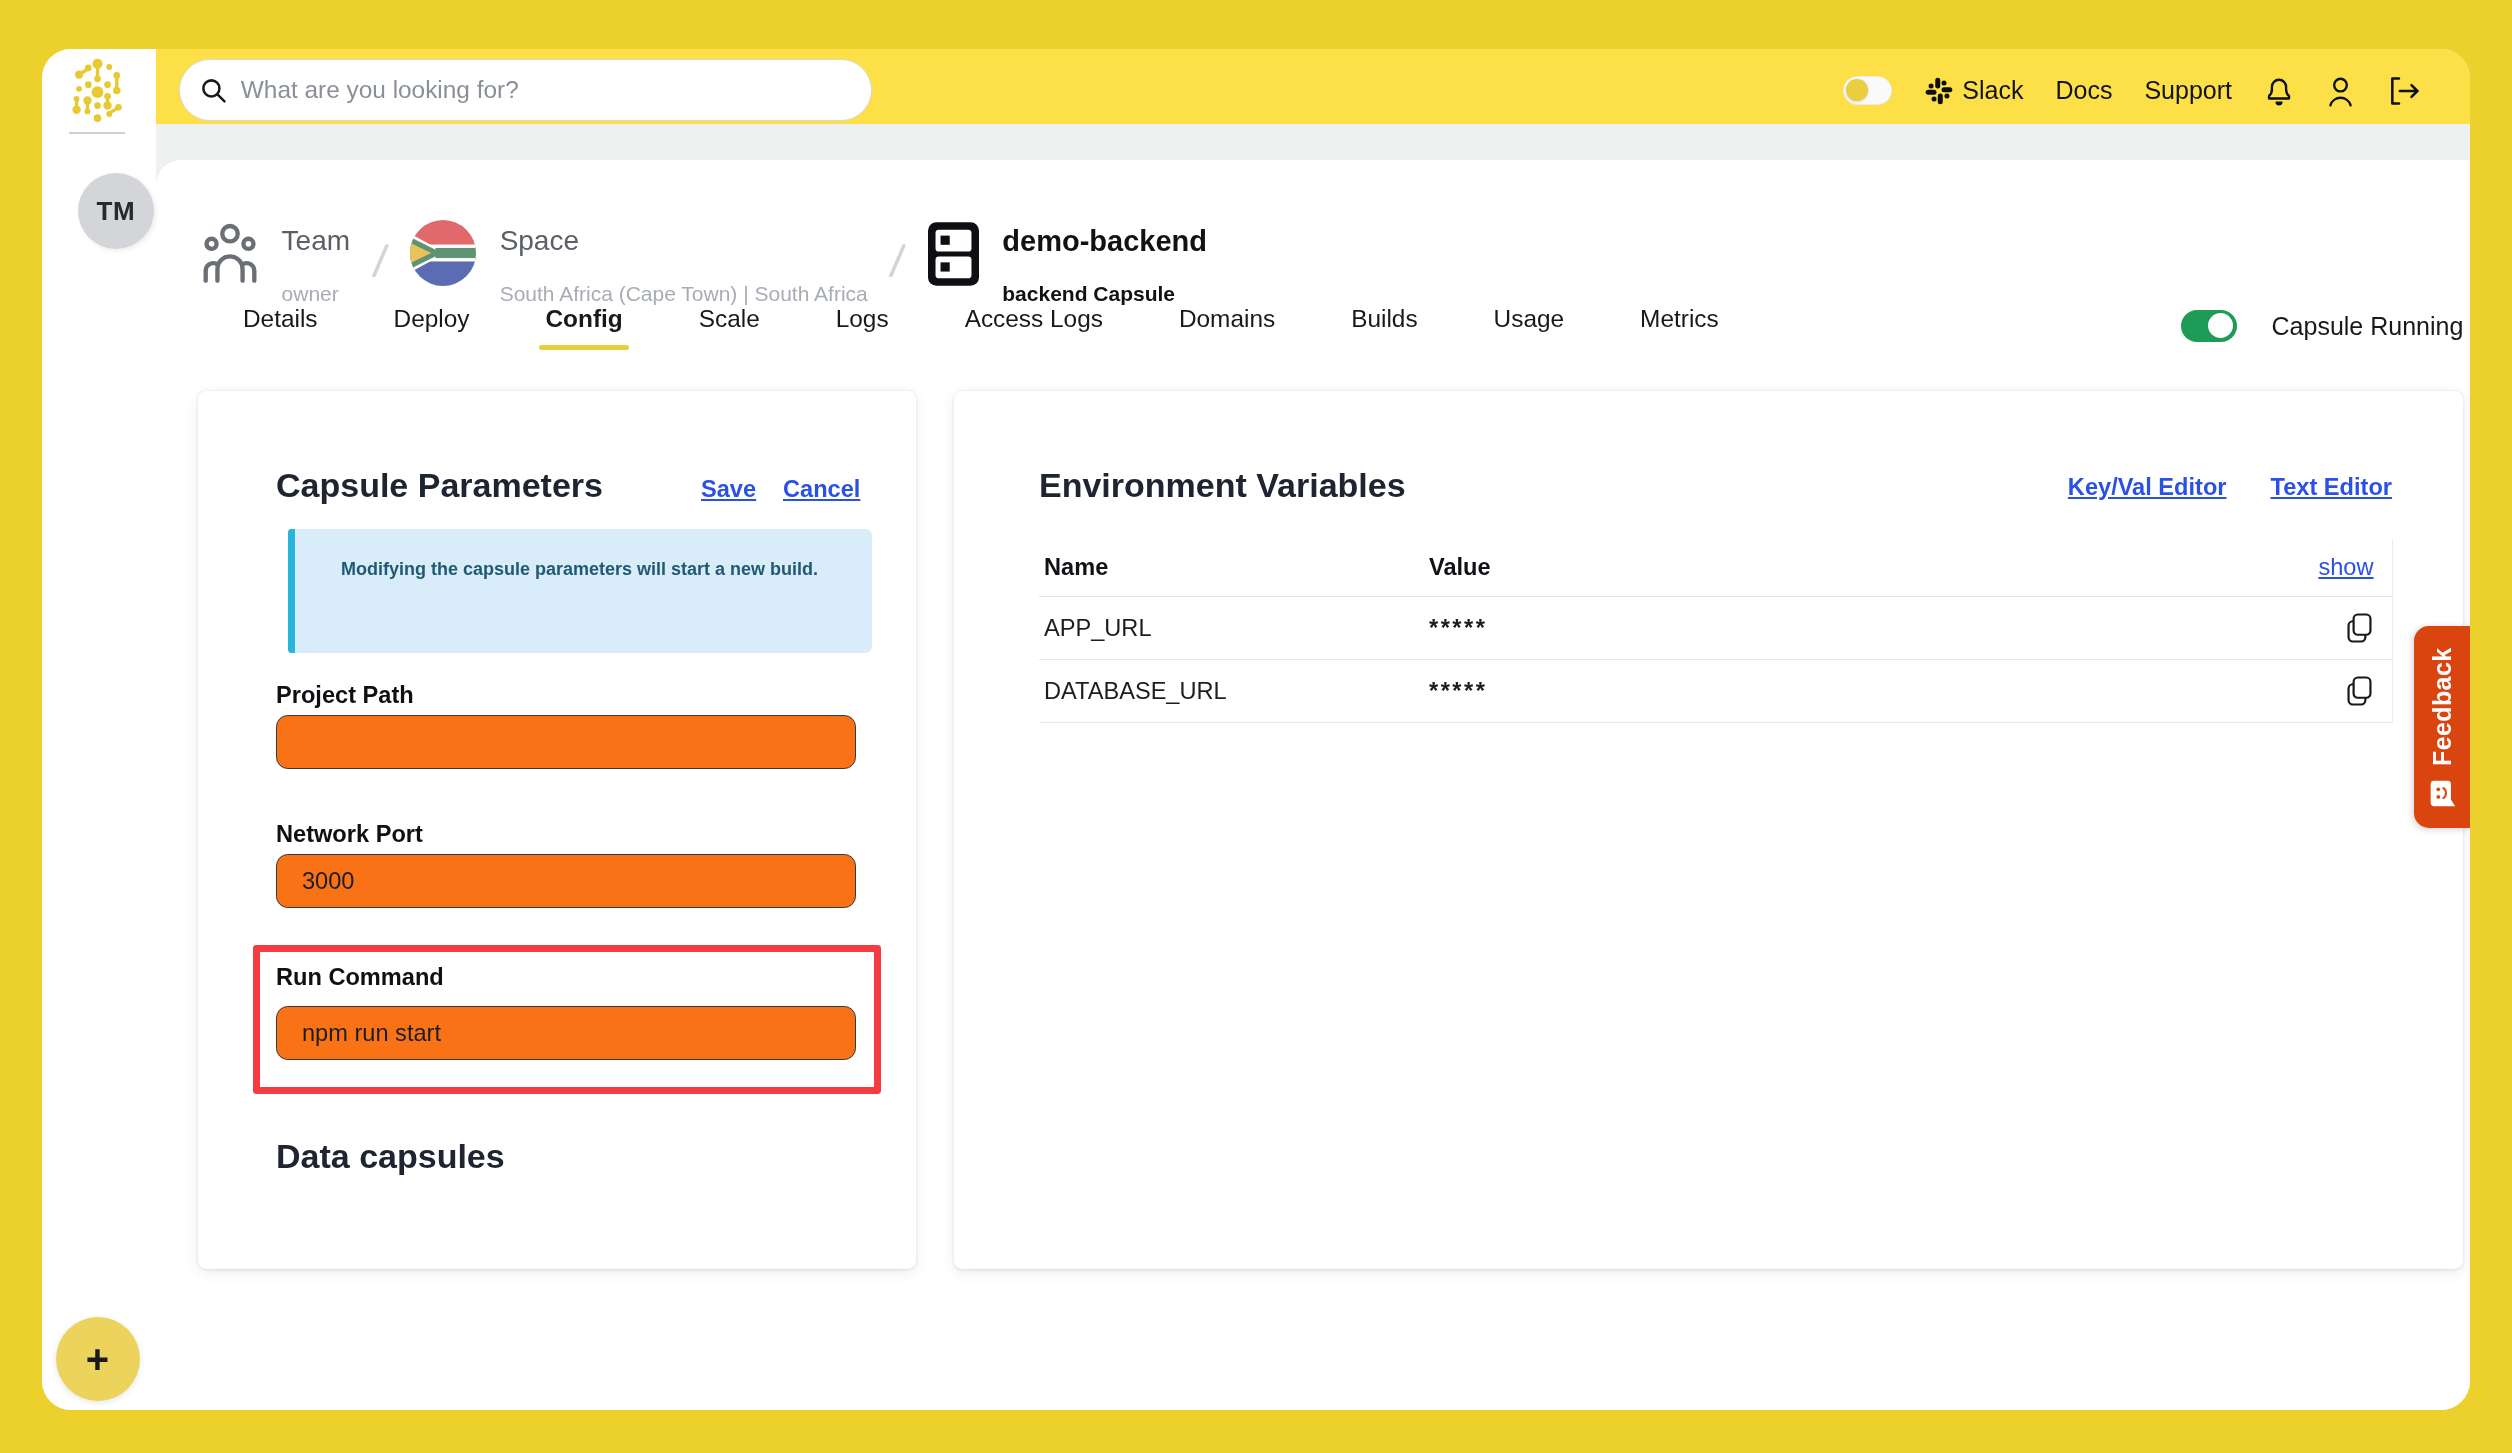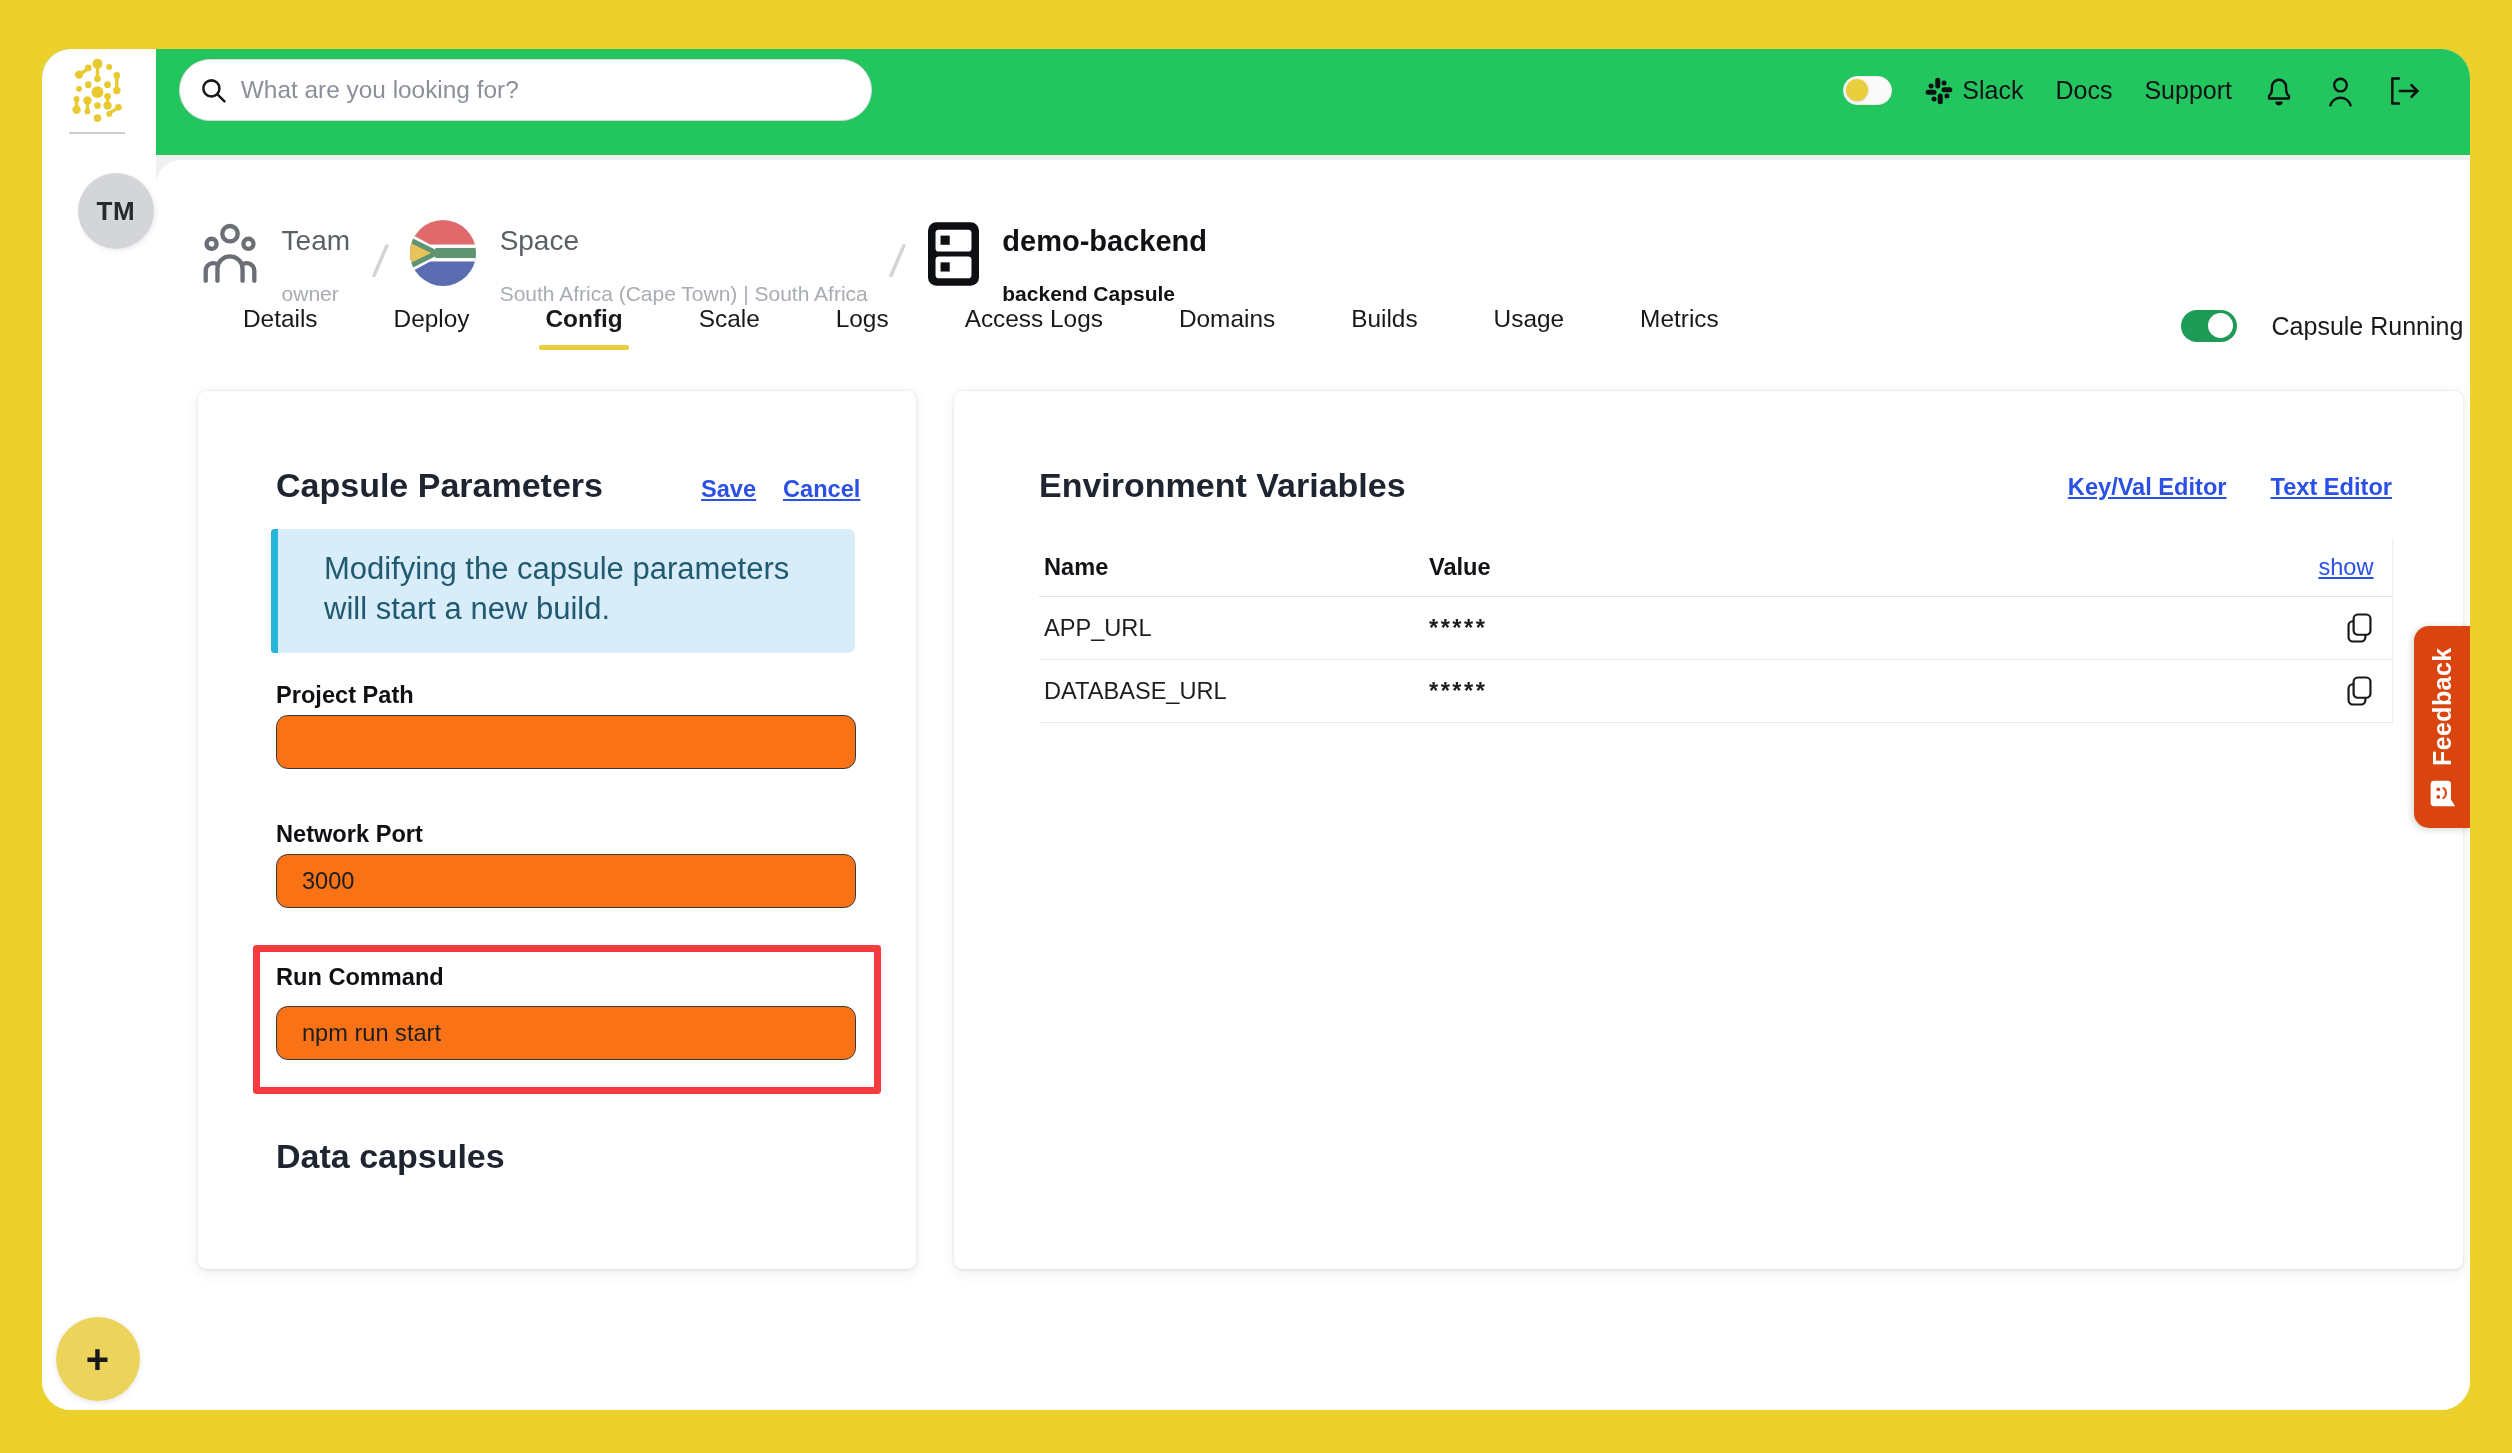--- a/index.html
+++ b/index.html
@@ -6,21 +6,21 @@
   body{
     width:2512px;height:1453px;
     font-family:"Liberation Sans", sans-serif;
     background:#ecd12d;position:relative;overflow:hidden;
   }
   .app{
     position:absolute;left:42px;top:49px;width:2428px;height:1361px;
     background:#eff0f0;border-radius:29px;overflow:hidden;
   }
   
-  .topbar{position:absolute;left:0;top:0;width:100%;height:106px;background:#22c55e;}
+  .topbar{position:absolute;left:0;top:0;width:100%;height:75px;background:#fde047;}
   .searchbar{
     position:absolute;left:137px;top:10px;width:693px;height:62px;
     border:1.7px solid #d8d8d8;border-radius:34px;background:#fff;
     display:flex;align-items:center;padding:0 20px;box-sizing:border-box;gap:11.8px;
   }
   .searchbar input{
     border:none;outline:none;flex:1;font-size:24.4px;color:#3a3e45;
     font-family:"Liberation Sans", sans-serif;background:transparent;
   }
   .searchbar input::placeholder{color:#8a8f98;}
@@ -84,23 +84,23 @@
   .card{
     position:absolute;background:#fff;border-radius:8.4px;
     box-shadow:0 0.8px 3.4px rgba(0,0,0,.10), 0 3.4px 15px rgba(0,0,0,.07);
   }
   .card.left{left:42px;top:231px;width:718px;height:878px;}
   .card.right{left:798px;top:231px;width:1509px;height:878px;}
   .card-title{position:absolute;font-size:34px;font-weight:700;color:#1e2430;line-height:40px;}
   .blue-link{font-size:23.6px;font-weight:600;color:#2b50e5;text-decoration:underline;cursor:pointer;white-space:nowrap;}
   
   .info-box{
-    position:absolute;left:73px;top:138px;width:584px;height:124px;box-sizing:border-box;
+    position:absolute;left:90px;top:138px;width:584px;height:124px;box-sizing:border-box;
     background:#d8ecf9;border-left:7.6px solid #27b5dc;border-radius:3.4px 6.7px 6.7px 3.4px;
-    padding:20px 34px 0 46px;font-size:31px;line-height:40px;color:#1f5a70;font-weight:400;
+    padding:20px 34px 0 46px;font-size:18px;line-height:40px;color:#1f5a70;font-weight:700;
   }
   .field-label{position:absolute;font-size:23.6px;font-weight:700;color:#0e1013;}
   .text-input{
     position:absolute;left:78px;width:580px;height:54px;box-sizing:border-box;
     border:1.7px solid #35383e;border-radius:11.8px;background:#f97316;
     font-size:23.6px;color:#1b1d21;padding:0 25px;outline:none;
     font-family:"Liberation Sans", sans-serif;
   }
   .annotation-box{
     position:absolute;left:55px;top:554px;width:628px;height:149px;box-sizing:border-box;

